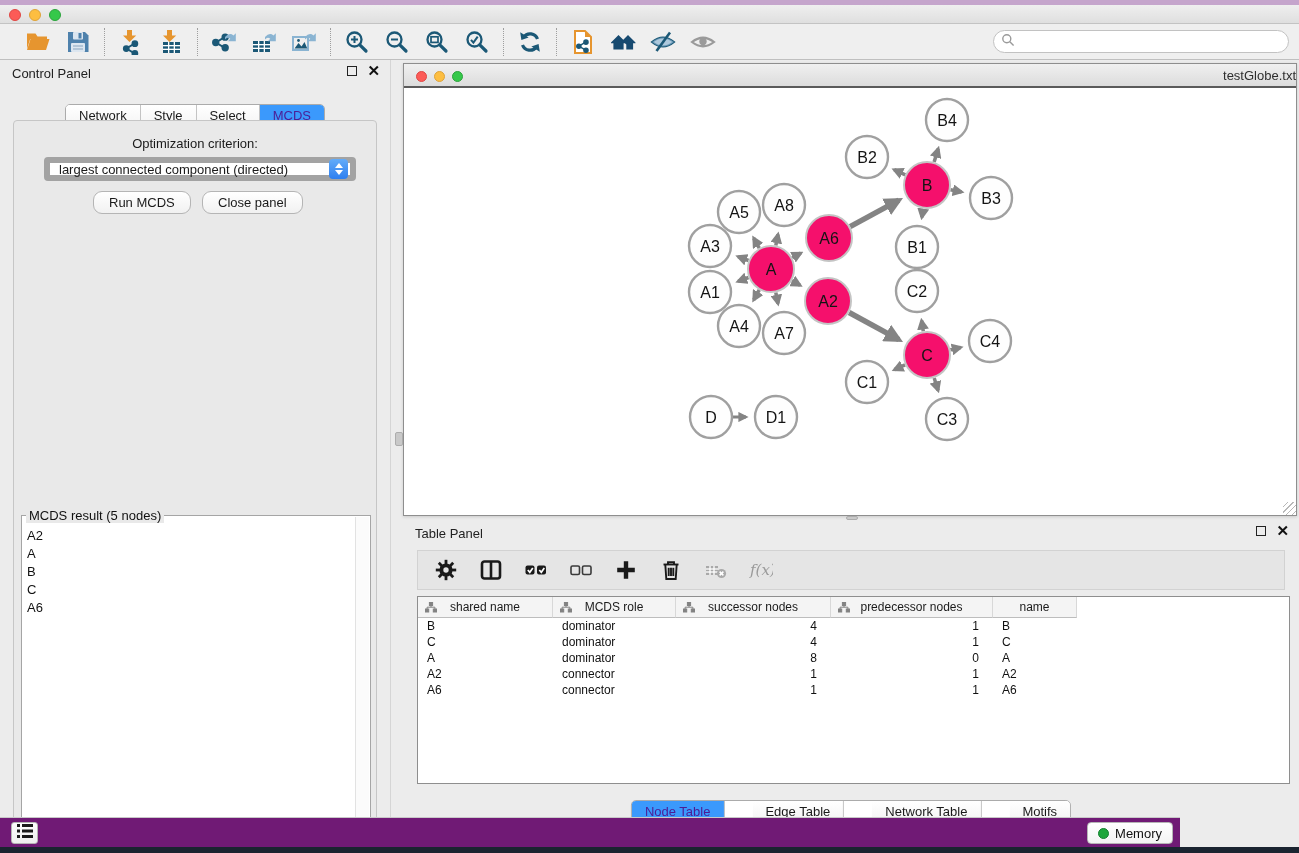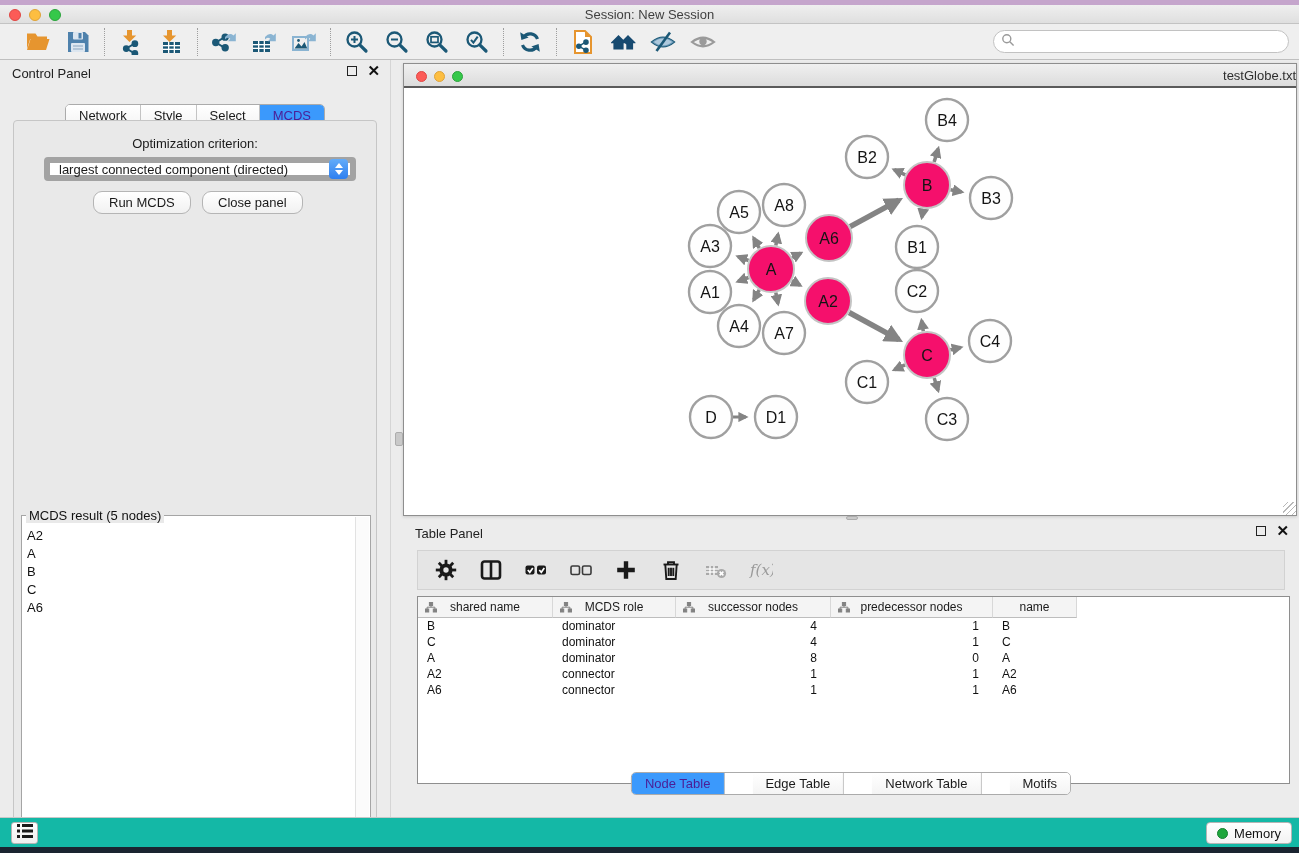--- a/index.html
+++ b/index.html
@@ -97,42 +97,41 @@
     border:1px solid #8E8E8E; overflow:hidden; }
   #nt-header { display:flex; height:21px; }
   .nt-hcell { position:relative; background:#F4F4F4; border-right:1px solid #D8D8D8; border-bottom:1px solid #BDBDBD;
     font-size:12px; color:#1A1A1A; display:flex; align-items:center; justify-content:center; }
   .nt-hcell .tree-ic { position:absolute; left:7px; top:5px; }
   .nt-row { display:flex; height:16px; }
   .nt-cell { font-size:12px; color:#111; line-height:16px; white-space:nowrap; overflow:hidden; }
   .nt-cell.left { padding-left:9px; text-align:left; }
   .nt-cell.right { padding-right:14px; text-align:right; }
 
-  #tp-tabs { position:absolute; left:50%; transform:translateX(-50%); top:252px;gap:28px; }
+  #tp-tabs { position:absolute; left:50%; transform:translateX(-50%); top:280px;gap:28px; }
 
   
-  #status-bar { left:0; top:817px; width:1299px; height:30px; background:#14b8a6; border-top:1px solid #C8C8C8; }
+  #status-bar { left:0; top:817px; width:1180px; height:30px; background:#701a75; border-top:1px solid #C8C8C8; }
   #list-btn { position:absolute; left:11px; top:4px; width:27px; height:22px; background:linear-gradient(#FDFDFD,#EFEFEF);
     border:1px solid #B5B5B5; border-radius:3px; display:flex; align-items:center; justify-content:center; cursor:pointer; }
   #memory-btn { position:absolute; right:7px; top:4px; height:22px; padding:0 10px; background:linear-gradient(#FFFFFF,#F3F3F3);
     border:1px solid #B5B5B5; border-radius:4px; display:flex; align-items:center; gap:6px; font-size:13px; color:#111; cursor:pointer; }
   #memory-dot { width:11px; height:11px; border-radius:50%; background:#1EA63C; border:1px solid #158030; }
 </style>
 </head>
 <body>
 
 <div id="strip-top" class="abs"></div>
 
 <div id="titlebar" class="abs">
   <div class="lights">
     <div class="light red"></div>
     <div class="light yellow"></div>
     <div class="light green"></div>
   </div>
-  <div class="title">Session: New Session</div>
 </div>
 
 <div id="toolbar" class="abs">
 
   <div class="tb-group">
       <div class="tb-btn">
         <svg width="26" height="26" viewBox="0 0 26 26">
           <path d="M2 21 L5.5 10 h19 l-3.5 11 z" fill="#E6952F"></path>
           <path d="M2 20 V4.5 h8.5 l2 3 h9.5 v2.5 H5.2 z" fill="#E6952F"></path>
         </svg>

